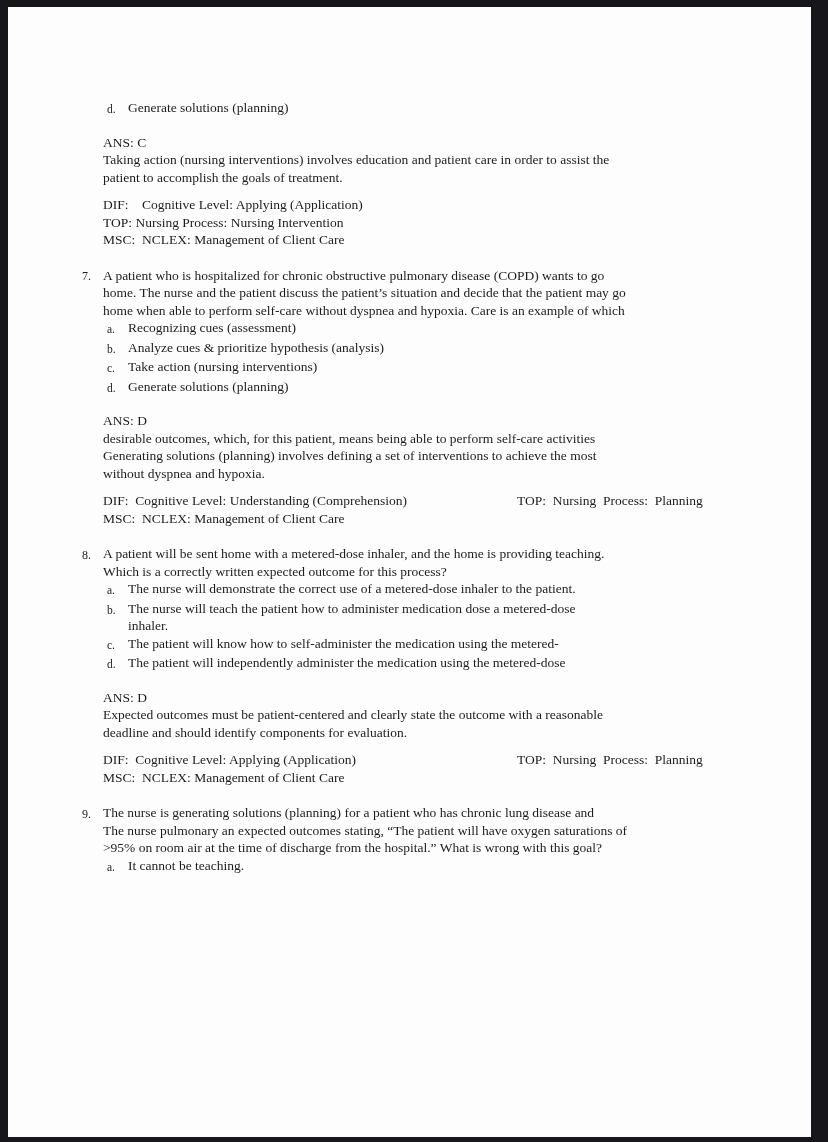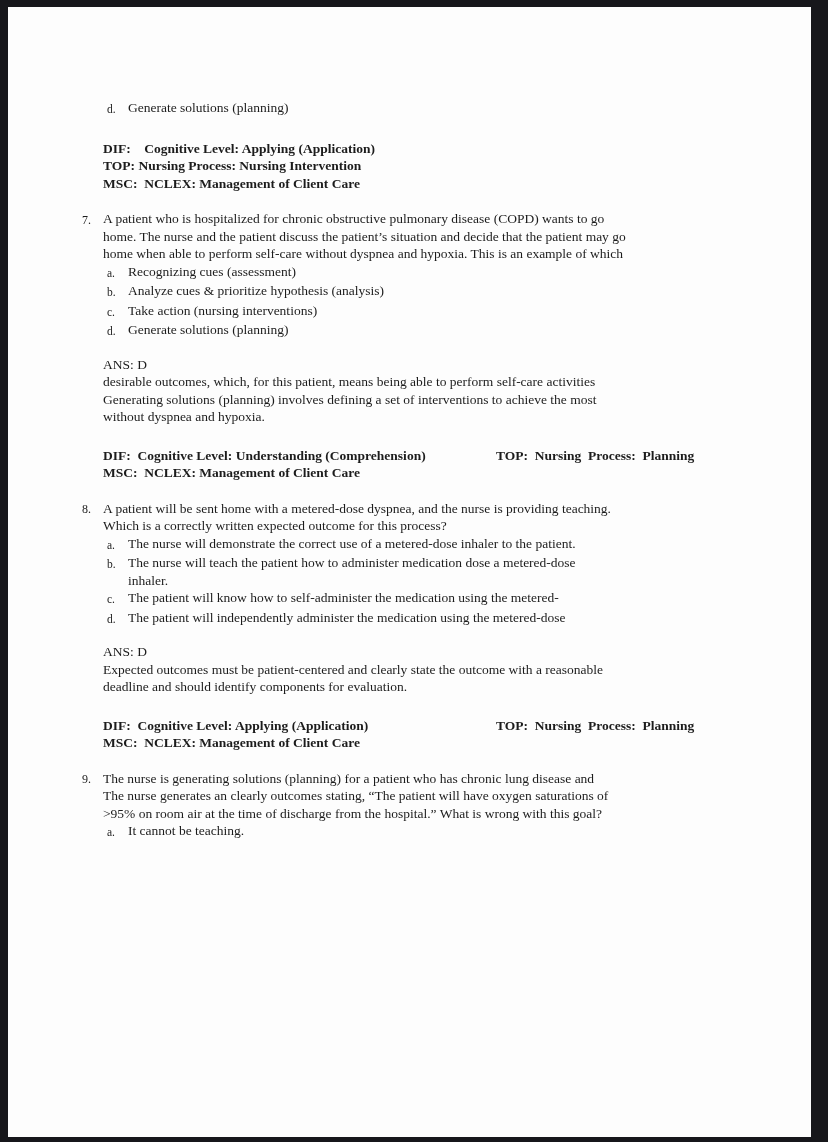--- a/index.html
+++ b/index.html
@@ -41,59 +41,64 @@
   .line { white-space: pre; }
   .option-row { display: flex; margin-left: 4px; }
   .opt-letter {
     width: 21px;
     flex: none;
     font-size: 11.5px;
     padding-top: 2px;
   }
   .opt-text { flex: 1; min-width: 0; }
   .ans-block { margin-top: 15px; }
-  .meta-block { margin-top: 21px; font-weight: bold; }
+  .meta-block { margin-top: 10px; }
   .meta-row { position: relative; }
   .meta-right {
     position: absolute;
-    left: 393px;
+    left: 414px;
     top: 0;
     white-space: pre;
   }
 </style>
 </head>
 <body>
 
 <div class="paper">
   <div class="content">
       <div class="block">
         <div class="q-row">
           <div class="q-num"></div>
           <div class="q-body">
             <div class="option-row">
               <div class="opt-letter">d.</div>
               <div class="opt-text">
                 <div class="line">Generate solutions (planning)</div>
               </div>
             </div>
+            <div class="ans-block">
+              <div class="line">ANS: C</div>
+              <div class="line">Taking action (nursing interventions) involves education and patient care in order to assist the</div>
+              <div class="line">patient to accomplish the goals of treatment.</div>
+            </div>
             <div class="meta-block">
               <div class="meta-row"><span class="line">DIF:    Cognitive Level: Applying (Application)</span></div>
               <div class="meta-row"><span class="line">TOP: Nursing Process: Nursing Intervention</span></div>
               <div class="meta-row"><span class="line">MSC:  NCLEX: Management of Client Care</span></div>
             </div>
           </div>
         </div>
       </div>
       <div class="block">
         <div class="q-row">
           <div class="q-num">7.</div>
           <div class="q-body">
             <div class="line">A patient who is hospitalized for chronic obstructive pulmonary disease (COPD) wants to go</div>
             <div class="line">home. The nurse and the patient discuss the patient’s situation and decide that the patient may go</div>
-            <div class="line">home when able to perform self-care without dyspnea and hypoxia. This is an example of which</div>
+            <div class="line">home when able to perform self-care without dyspnea and hypoxia. Care is an example of which</div>
             <div class="option-row">
               <div class="opt-letter">a.</div>
               <div class="opt-text">
                 <div class="line">Recognizing cues (assessment)</div>
               </div>
             </div>
             <div class="option-row">
               <div class="opt-letter">b.</div>
               <div class="opt-text">
                 <div class="line">Analyze cues &amp; prioritize hypothesis (analysis)</div>
@@ -121,21 +126,21 @@
               <div class="meta-row"><span class="line">DIF:  Cognitive Level: Understanding (Comprehension)</span><span class="meta-right">TOP:  Nursing  Process:  Planning</span></div>
               <div class="meta-row"><span class="line">MSC:  NCLEX: Management of Client Care</span></div>
             </div>
           </div>
         </div>
       </div>
       <div class="block">
         <div class="q-row">
           <div class="q-num">8.</div>
           <div class="q-body">
-            <div class="line">A patient will be sent home with a metered-dose dyspnea, and the nurse is providing teaching.</div>
+            <div class="line">A patient will be sent home with a metered-dose inhaler, and the home is providing teaching.</div>
             <div class="line">Which is a correctly written expected outcome for this process?</div>
             <div class="option-row">
               <div class="opt-letter">a.</div>
               <div class="opt-text">
                 <div class="line">The nurse will demonstrate the correct use of a metered-dose inhaler to the patient.</div>
               </div>
             </div>
             <div class="option-row">
               <div class="opt-letter">b.</div>
               <div class="opt-text">
@@ -165,21 +170,21 @@
               <div class="meta-row"><span class="line">MSC:  NCLEX: Management of Client Care</span></div>
             </div>
           </div>
         </div>
       </div>
       <div class="block">
         <div class="q-row">
           <div class="q-num">9.</div>
           <div class="q-body">
             <div class="line">The nurse is generating solutions (planning) for a patient who has chronic lung disease and</div>
-            <div class="line">The nurse generates an clearly outcomes stating, “The patient will have oxygen saturations of</div>
+            <div class="line">The nurse pulmonary an expected outcomes stating, “The patient will have oxygen saturations of</div>
             <div class="line">&gt;95% on room air at the time of discharge from the hospital.” What is wrong with this goal?</div>
             <div class="option-row">
               <div class="opt-letter">a.</div>
               <div class="opt-text">
                 <div class="line">It cannot be teaching.</div>
               </div>
             </div>
           </div>
         </div>
       </div>

